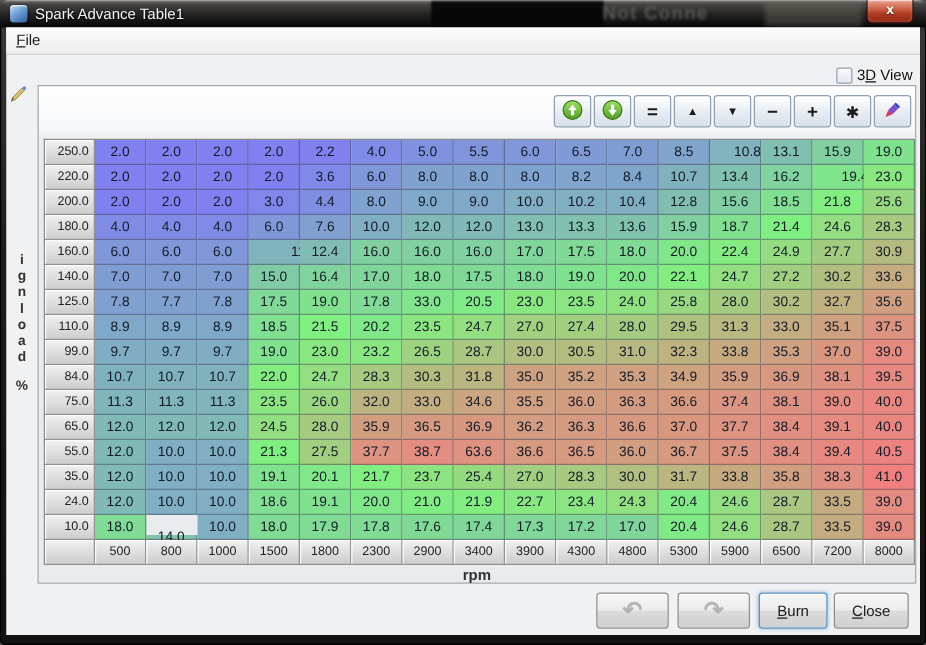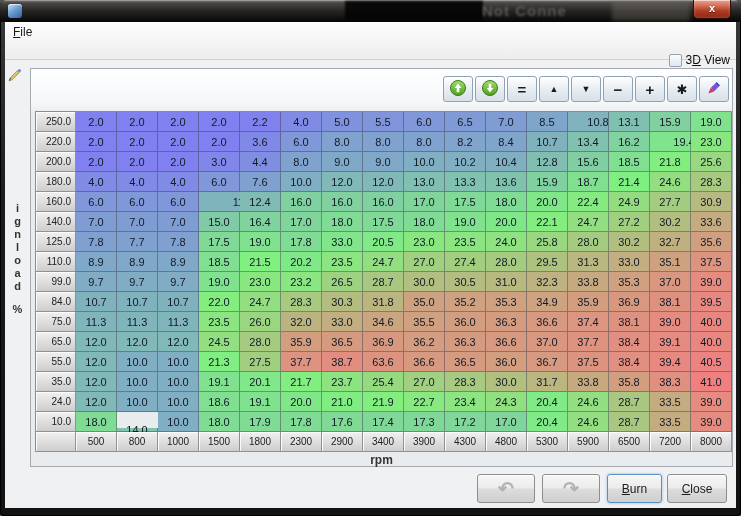--- a/index.html
+++ b/index.html
@@ -30,21 +30,21 @@
     position:absolute;right:10px;top:0;width:38px;height:19px;
     border:1px solid #2a120c;border-top:none;border-radius:0 0 5px 5px;
     background:linear-gradient(180deg,#eba28d 0%,#cf6a50 35%,#b13c22 60%,#8f2512 100%);
     box-shadow:inset 0 1px 0 rgba(255,255,255,.55),inset 0 0 3px rgba(255,255,255,.25);
     color:#fff;font-size:11px;font-weight:bold;text-align:center;line-height:17px;cursor:pointer;
     text-shadow:0 1px 1px rgba(0,0,0,.6);
   }
   
   .client{position:absolute;left:5px;right:5px;top:22px;bottom:8px;background:#eff1f3;}
   .menubar{
-    position:absolute;left:0;top:0;right:0;height:38px;
+    position:absolute;left:0;top:0;right:0;height:22px;
     background:linear-gradient(180deg,#fdfdfd,#ededed);
     border-bottom:1px solid #d2d2d2;font-size:12px;color:#1a1a1a;
   }
   .menu-item{display:inline-block;padding:3px 8px;cursor:default;}
   .ul{text-decoration:underline;}
   .ws span{white-space:pre;}
   
   .view3d{position:absolute;top:30px;right:6px;height:16px;display:flex;align-items:center;font-size:12px;color:#111;}
   .checkbox{width:13px;height:13px;margin-right:4px;border:1px solid #93a1b1;border-radius:2px;
     background:linear-gradient(180deg,#fafcfe,#dfe6ee);box-shadow:inset 0 0 1px #fff;}
@@ -103,20 +103,21 @@
 </head>
 <body>
 
 <div class="window">
 
   <div class="titlebar">
     <div class="tb-darkblock"></div>
     <div class="tb-lightpatch"></div>
     <span class="ghost-title">Not Conne</span>
     <span class="app-icon"></span>
+    <span class="title-text">Spark Advance Table1</span>
     <div class="close-btn">x</div>
   </div>
 
   <div class="client">
 
     <div class="menubar">
       <span class="menu-item ws"><span class="ul">F</span><span>ile</span></span>
     </div>
 
     <div class="view3d">

